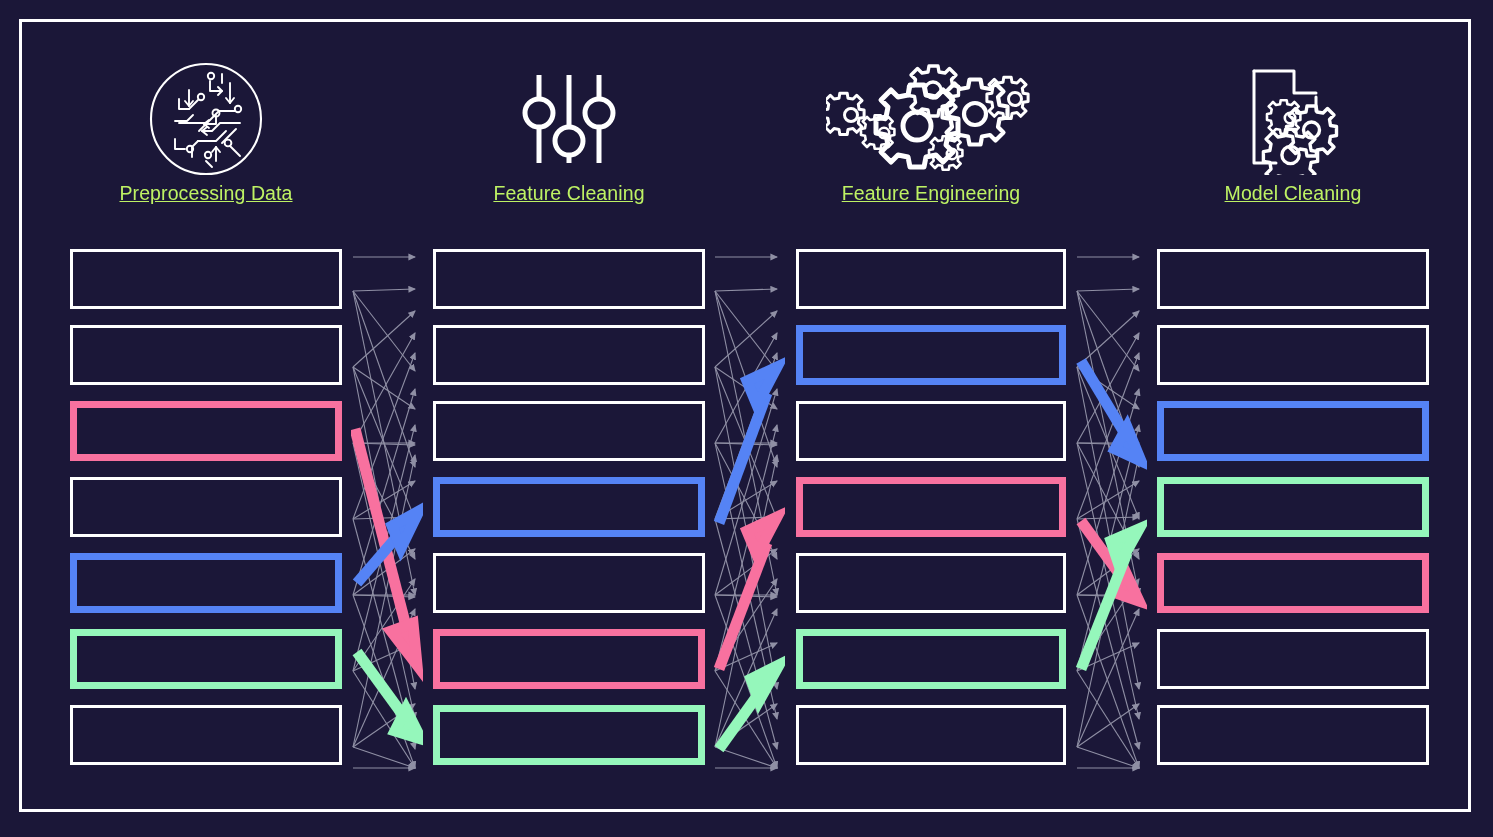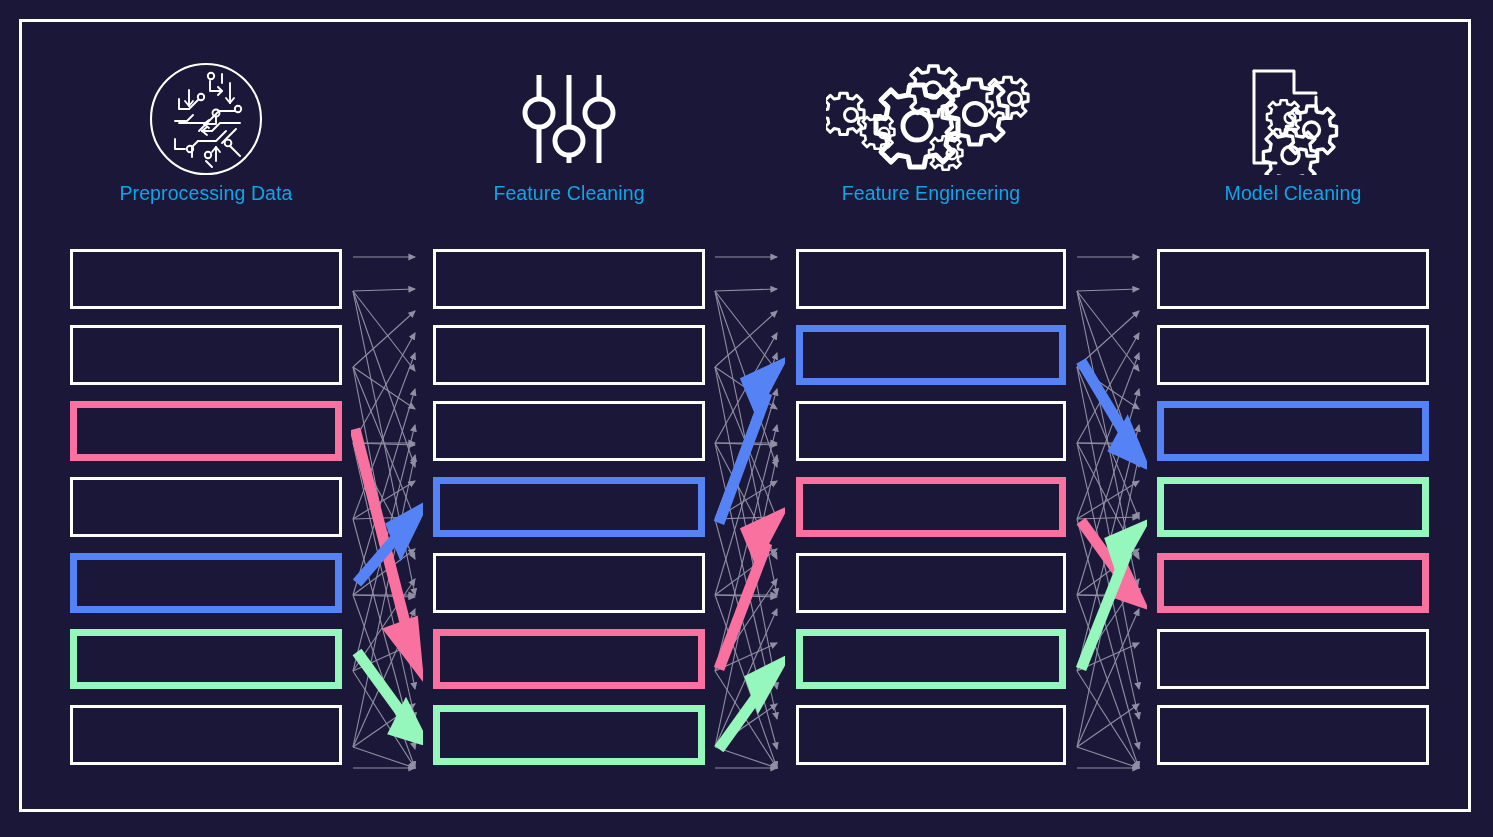--- a/index.html
+++ b/index.html
@@ -45,27 +45,28 @@
   .icon-wrap {
     height: 118px;
     display: flex;
     align-items: center;
     justify-content: center;
   }
   .icon-wrap svg { display: block; }
 
   .col-title {
     text-align: center;
-    color: #0ea5e9;
+    color: #bef264;
     font-size: 19.5px;
     font-weight: 400;
     letter-spacing: 0.1px;
     height: 30px;
     line-height: 30px;
     white-space: nowrap;
+    text-decoration: underline;
   }
 
   .box-list {
     position: absolute;
     top: 189px;
     left: 0;
     width: 100%;
   }
   .node-box {
     height: 60px;

